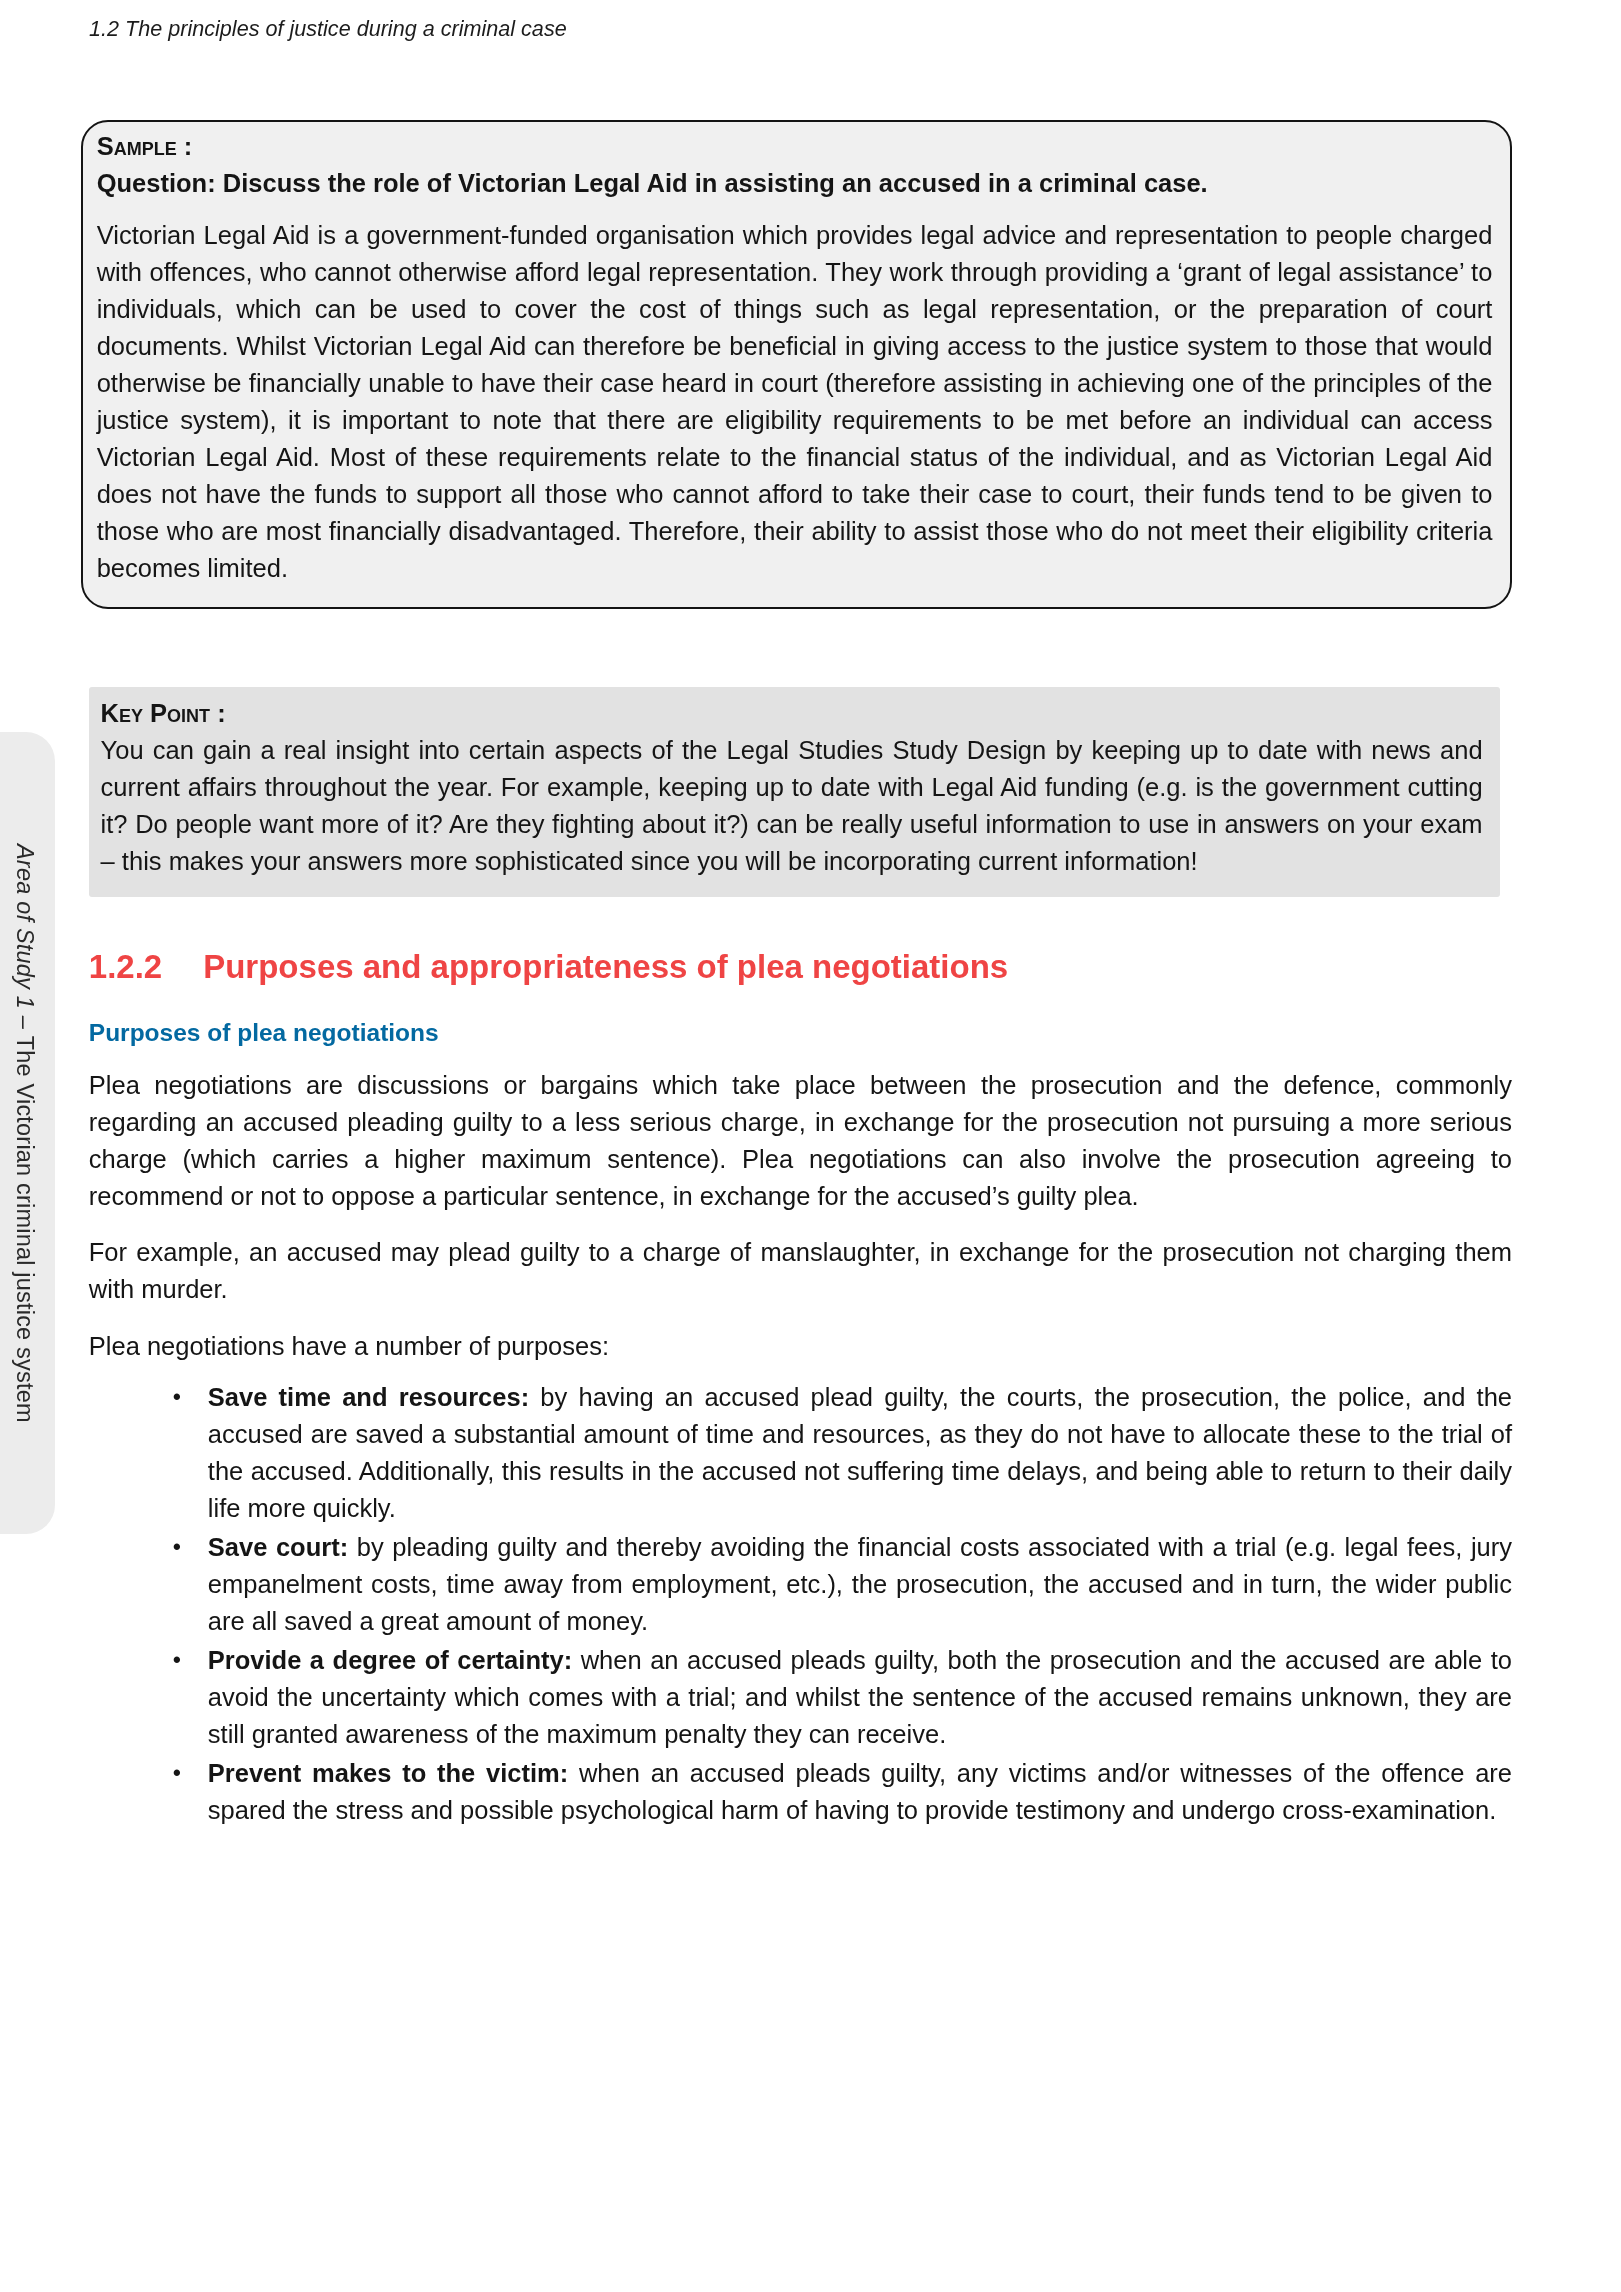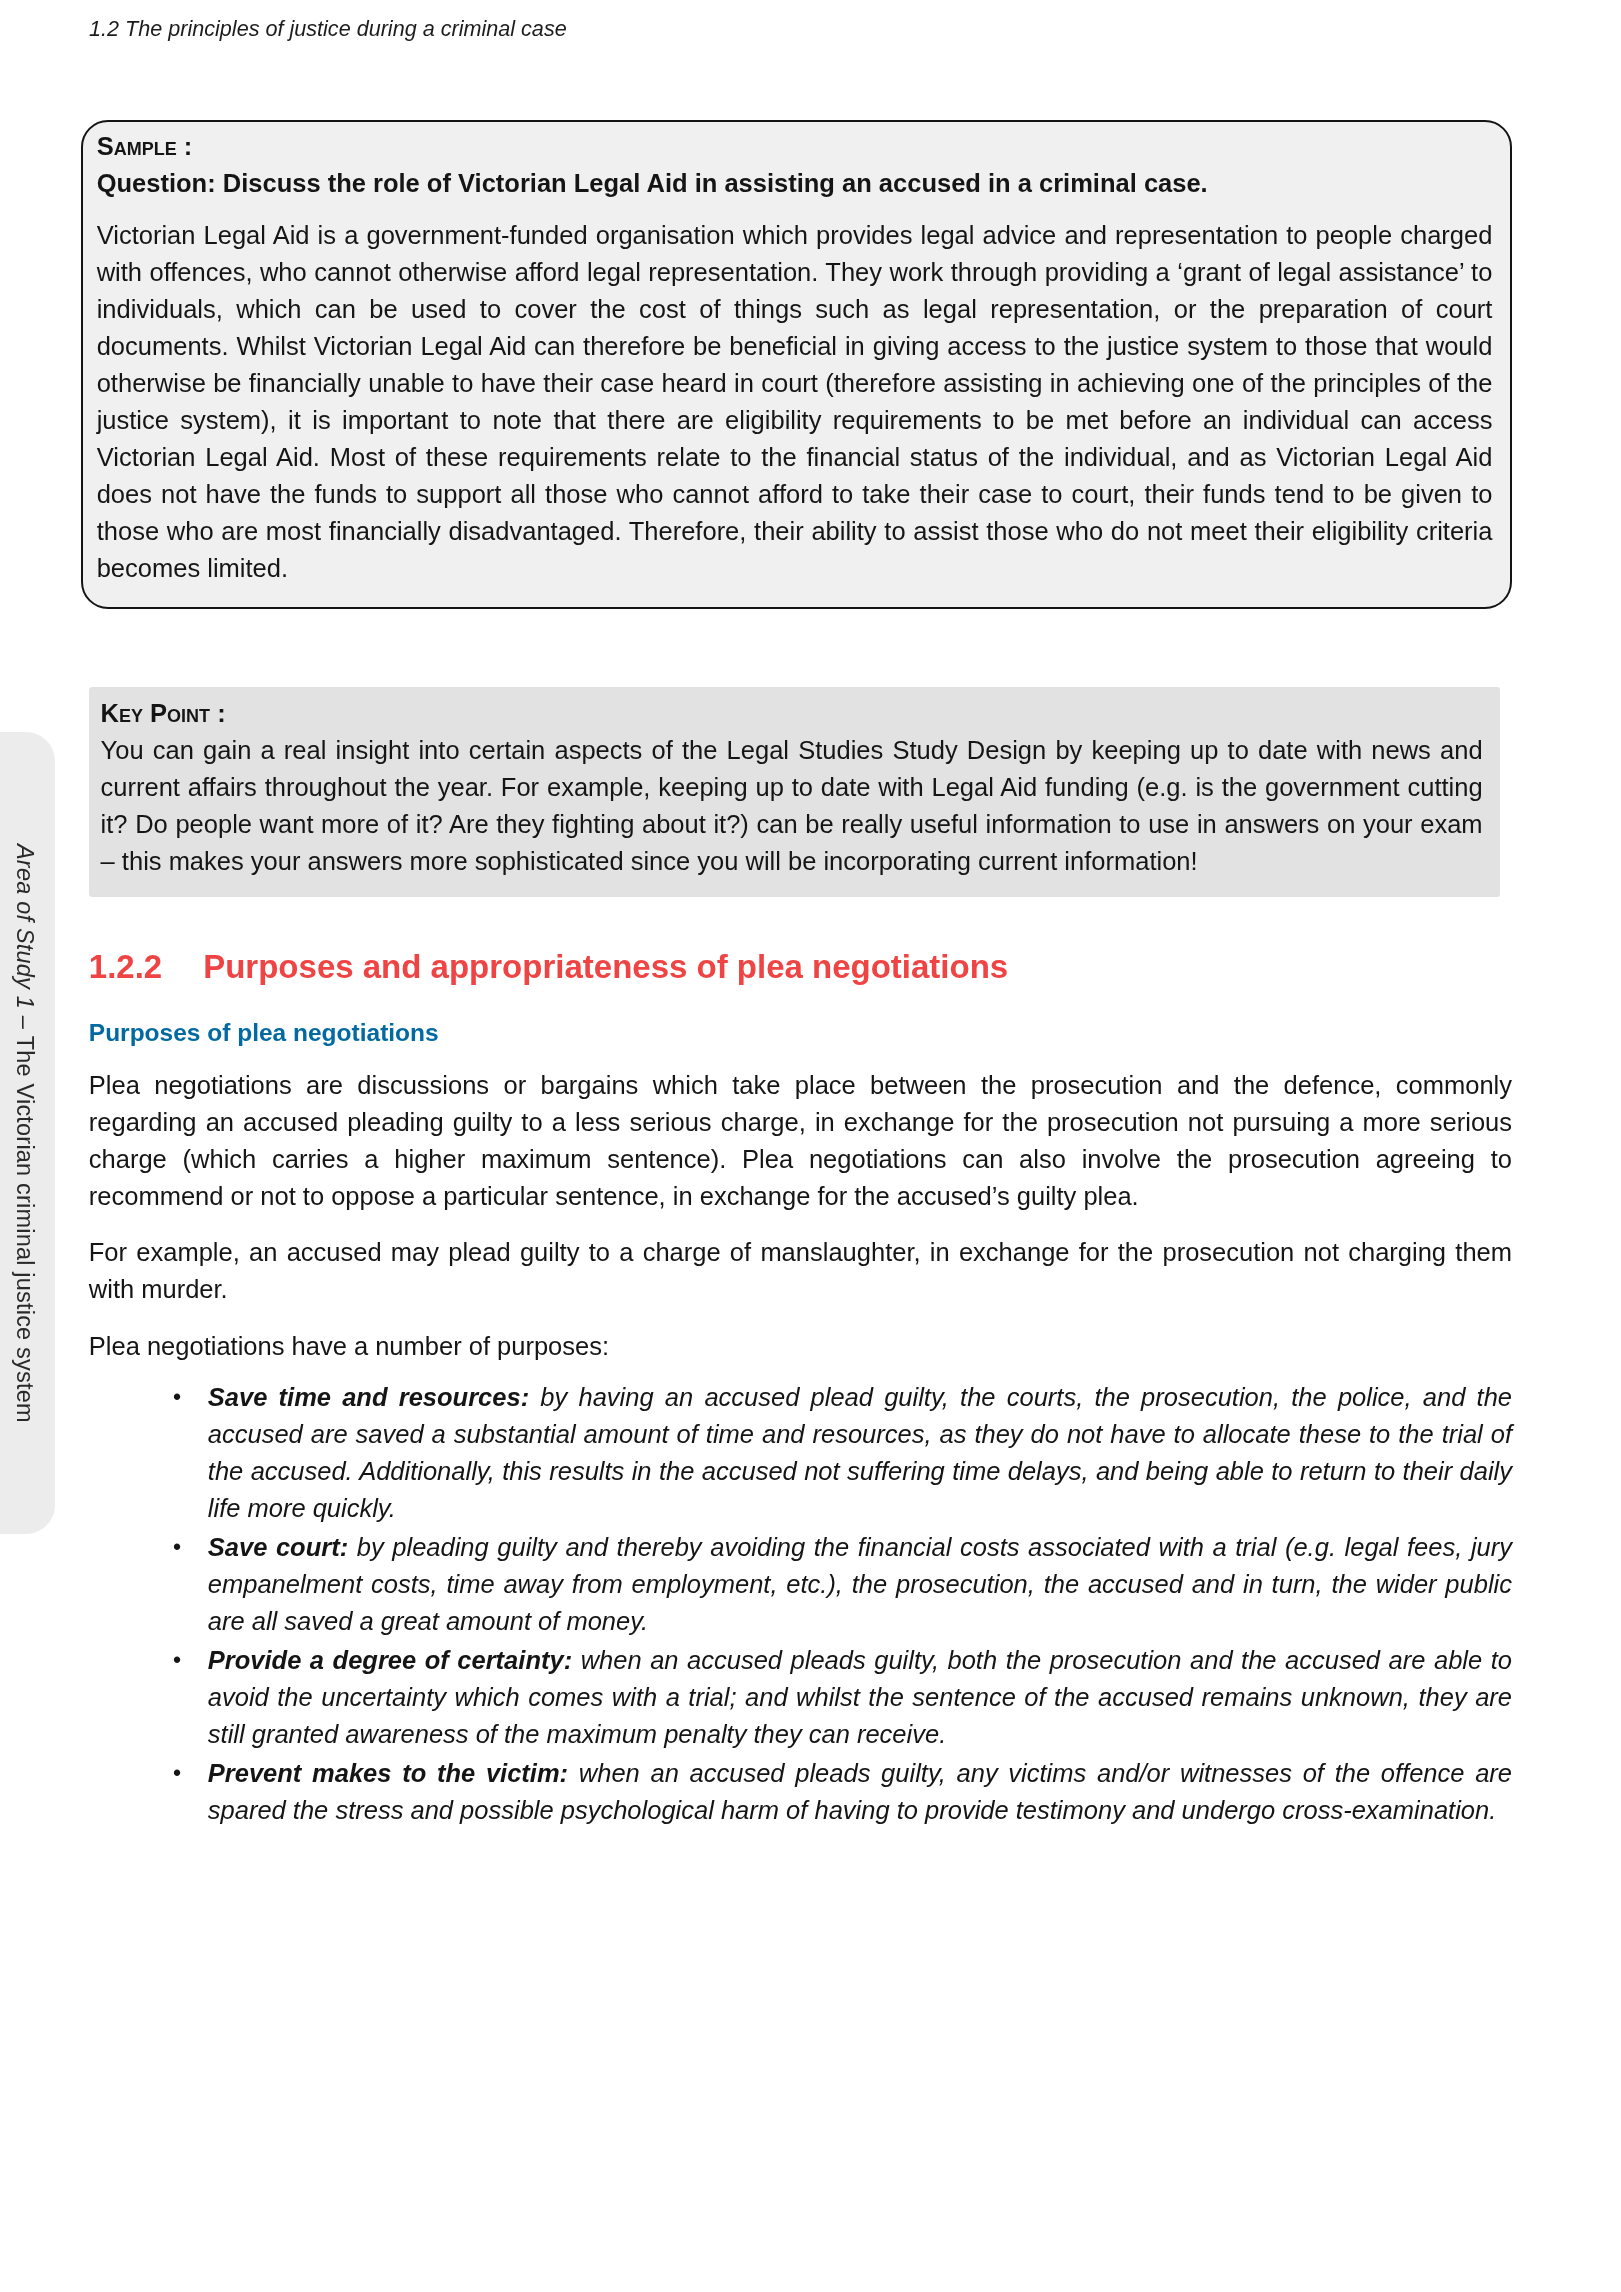--- a/index.html
+++ b/index.html
@@ -106,21 +106,20 @@
     margin: 13.7px 0 0 7.8px;
     padding: 0;
   }
   .purpose-list li {
     position: relative;
     padding-left: 119px;
     font-size: 25.5px;
     line-height: 37px;
     text-align: justify;
     margin-top: 2px;
-    font-style: italic;
   }
   .purpose-list li::before {
     content: "\2022";
     position: absolute;
     left: 84px;
     top: 0;
     font-size: 23.5px;
   }
   .page-number {
     position: absolute;

